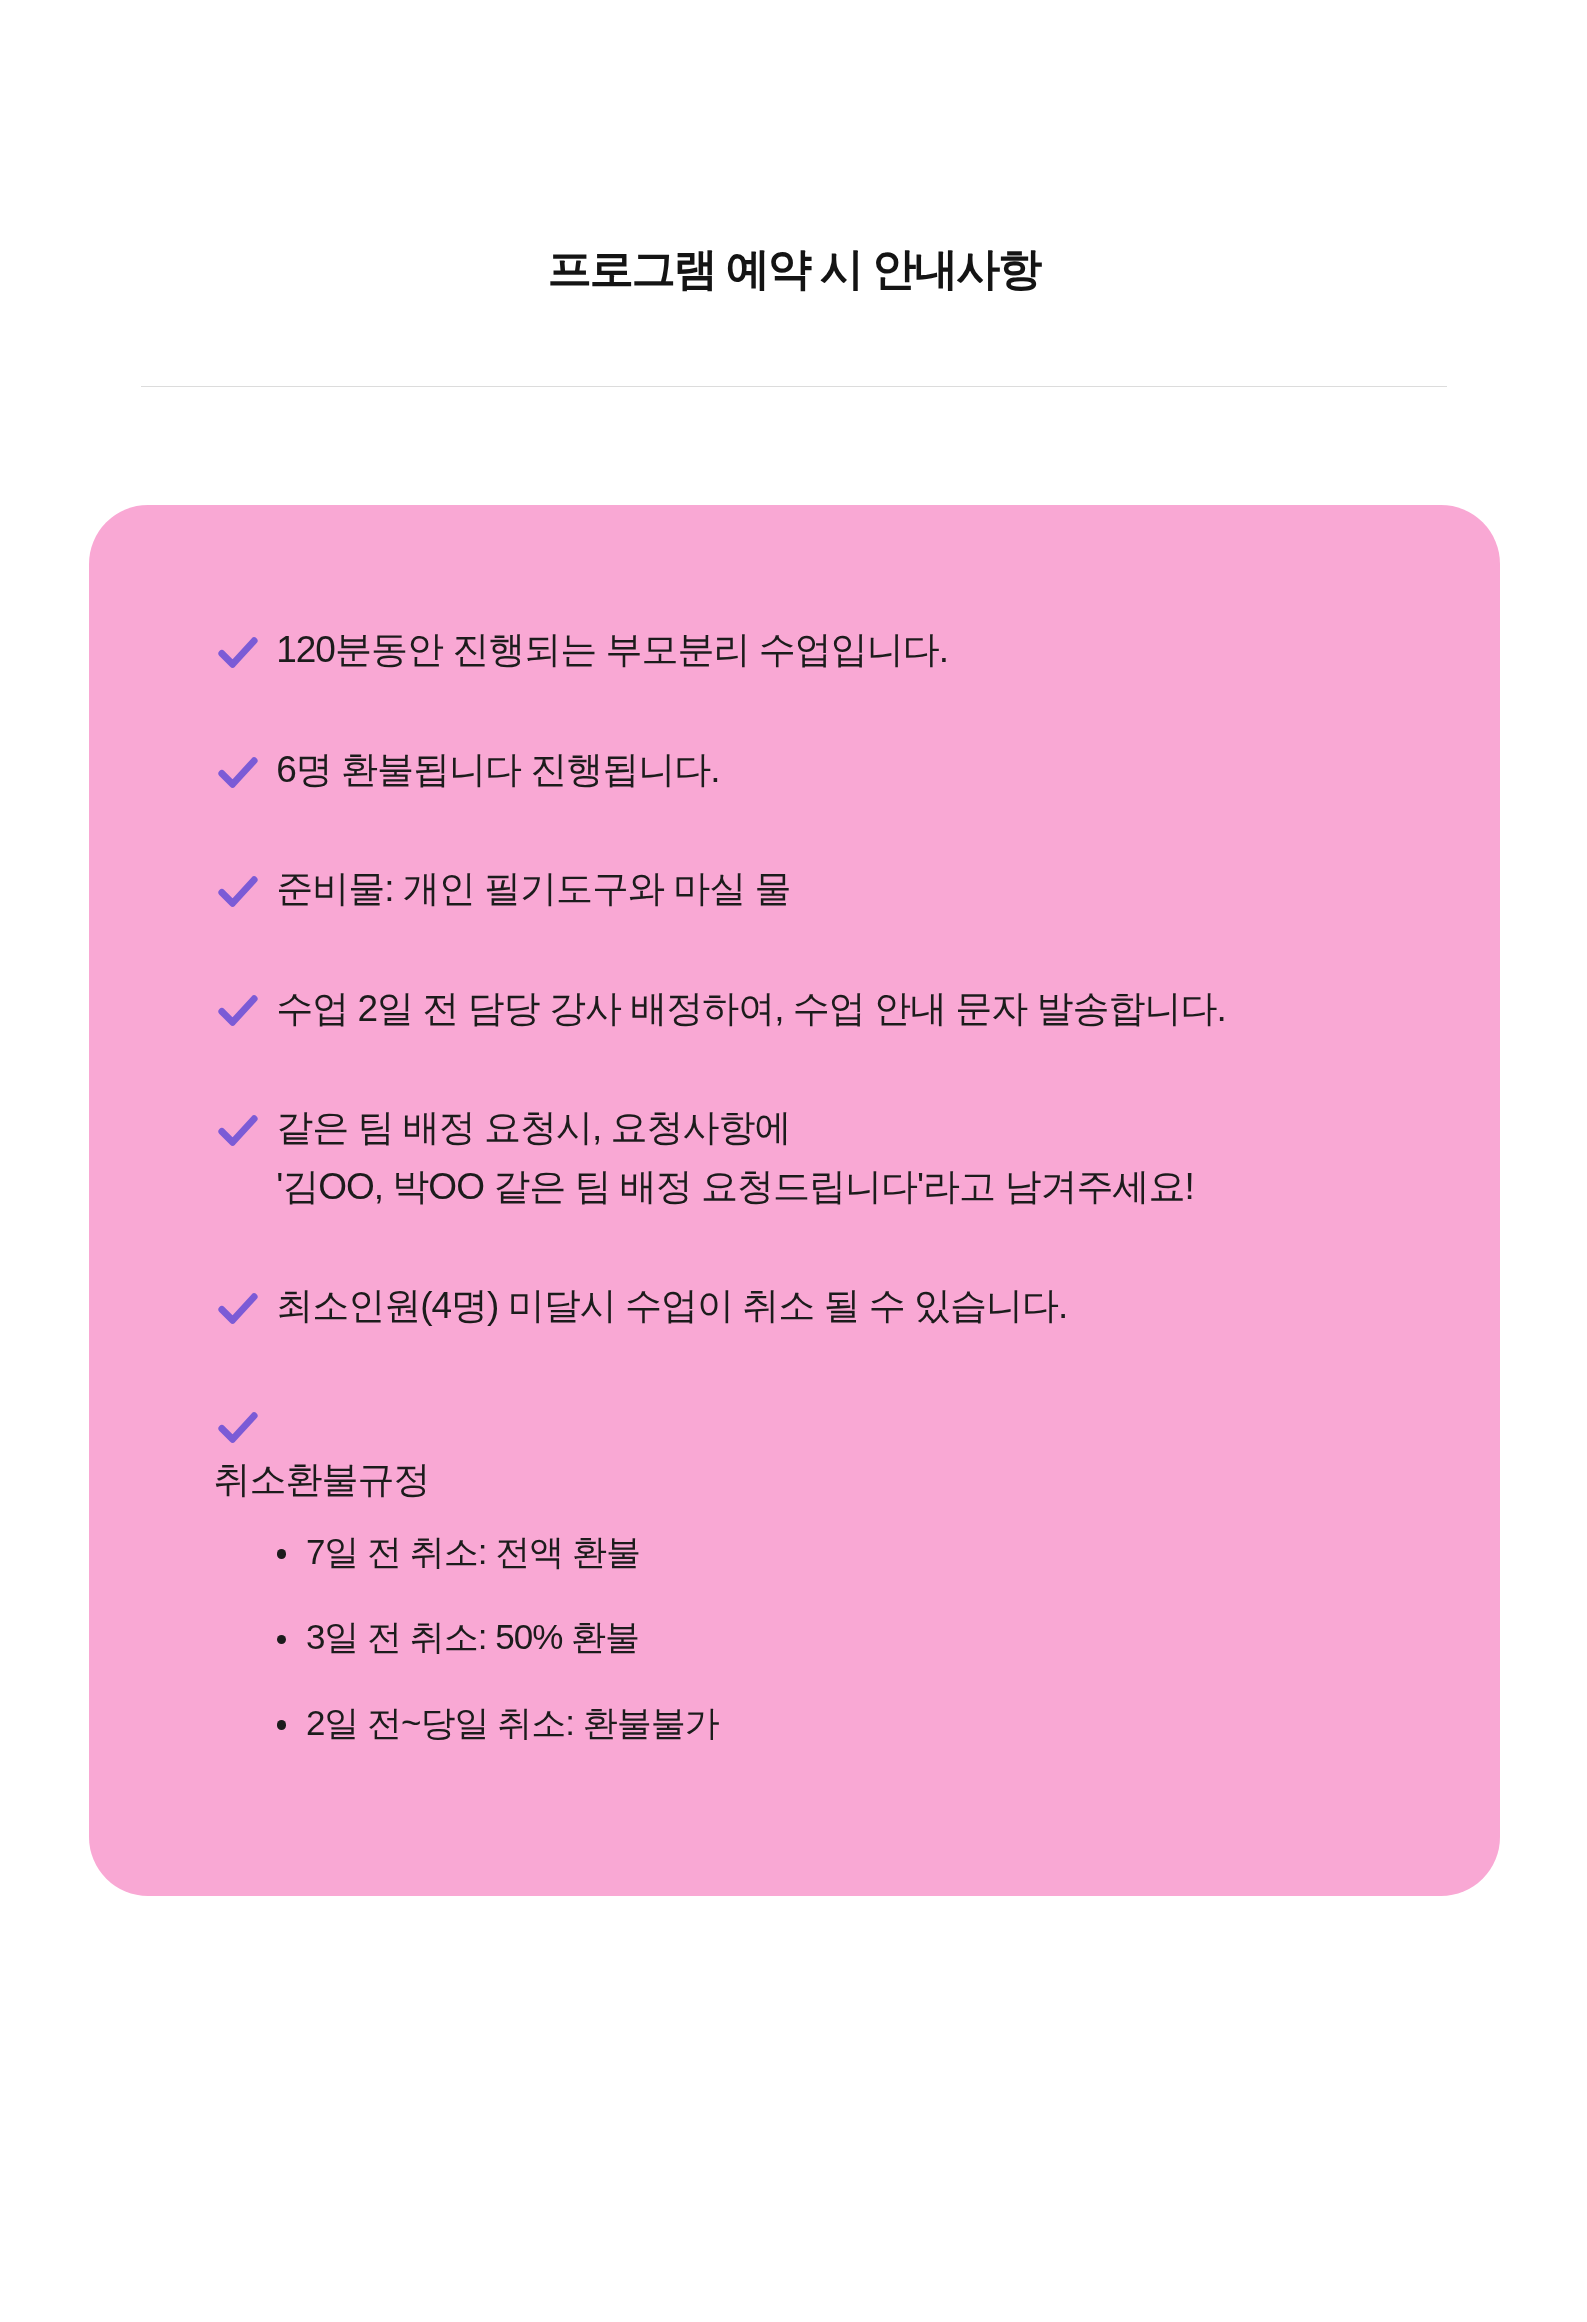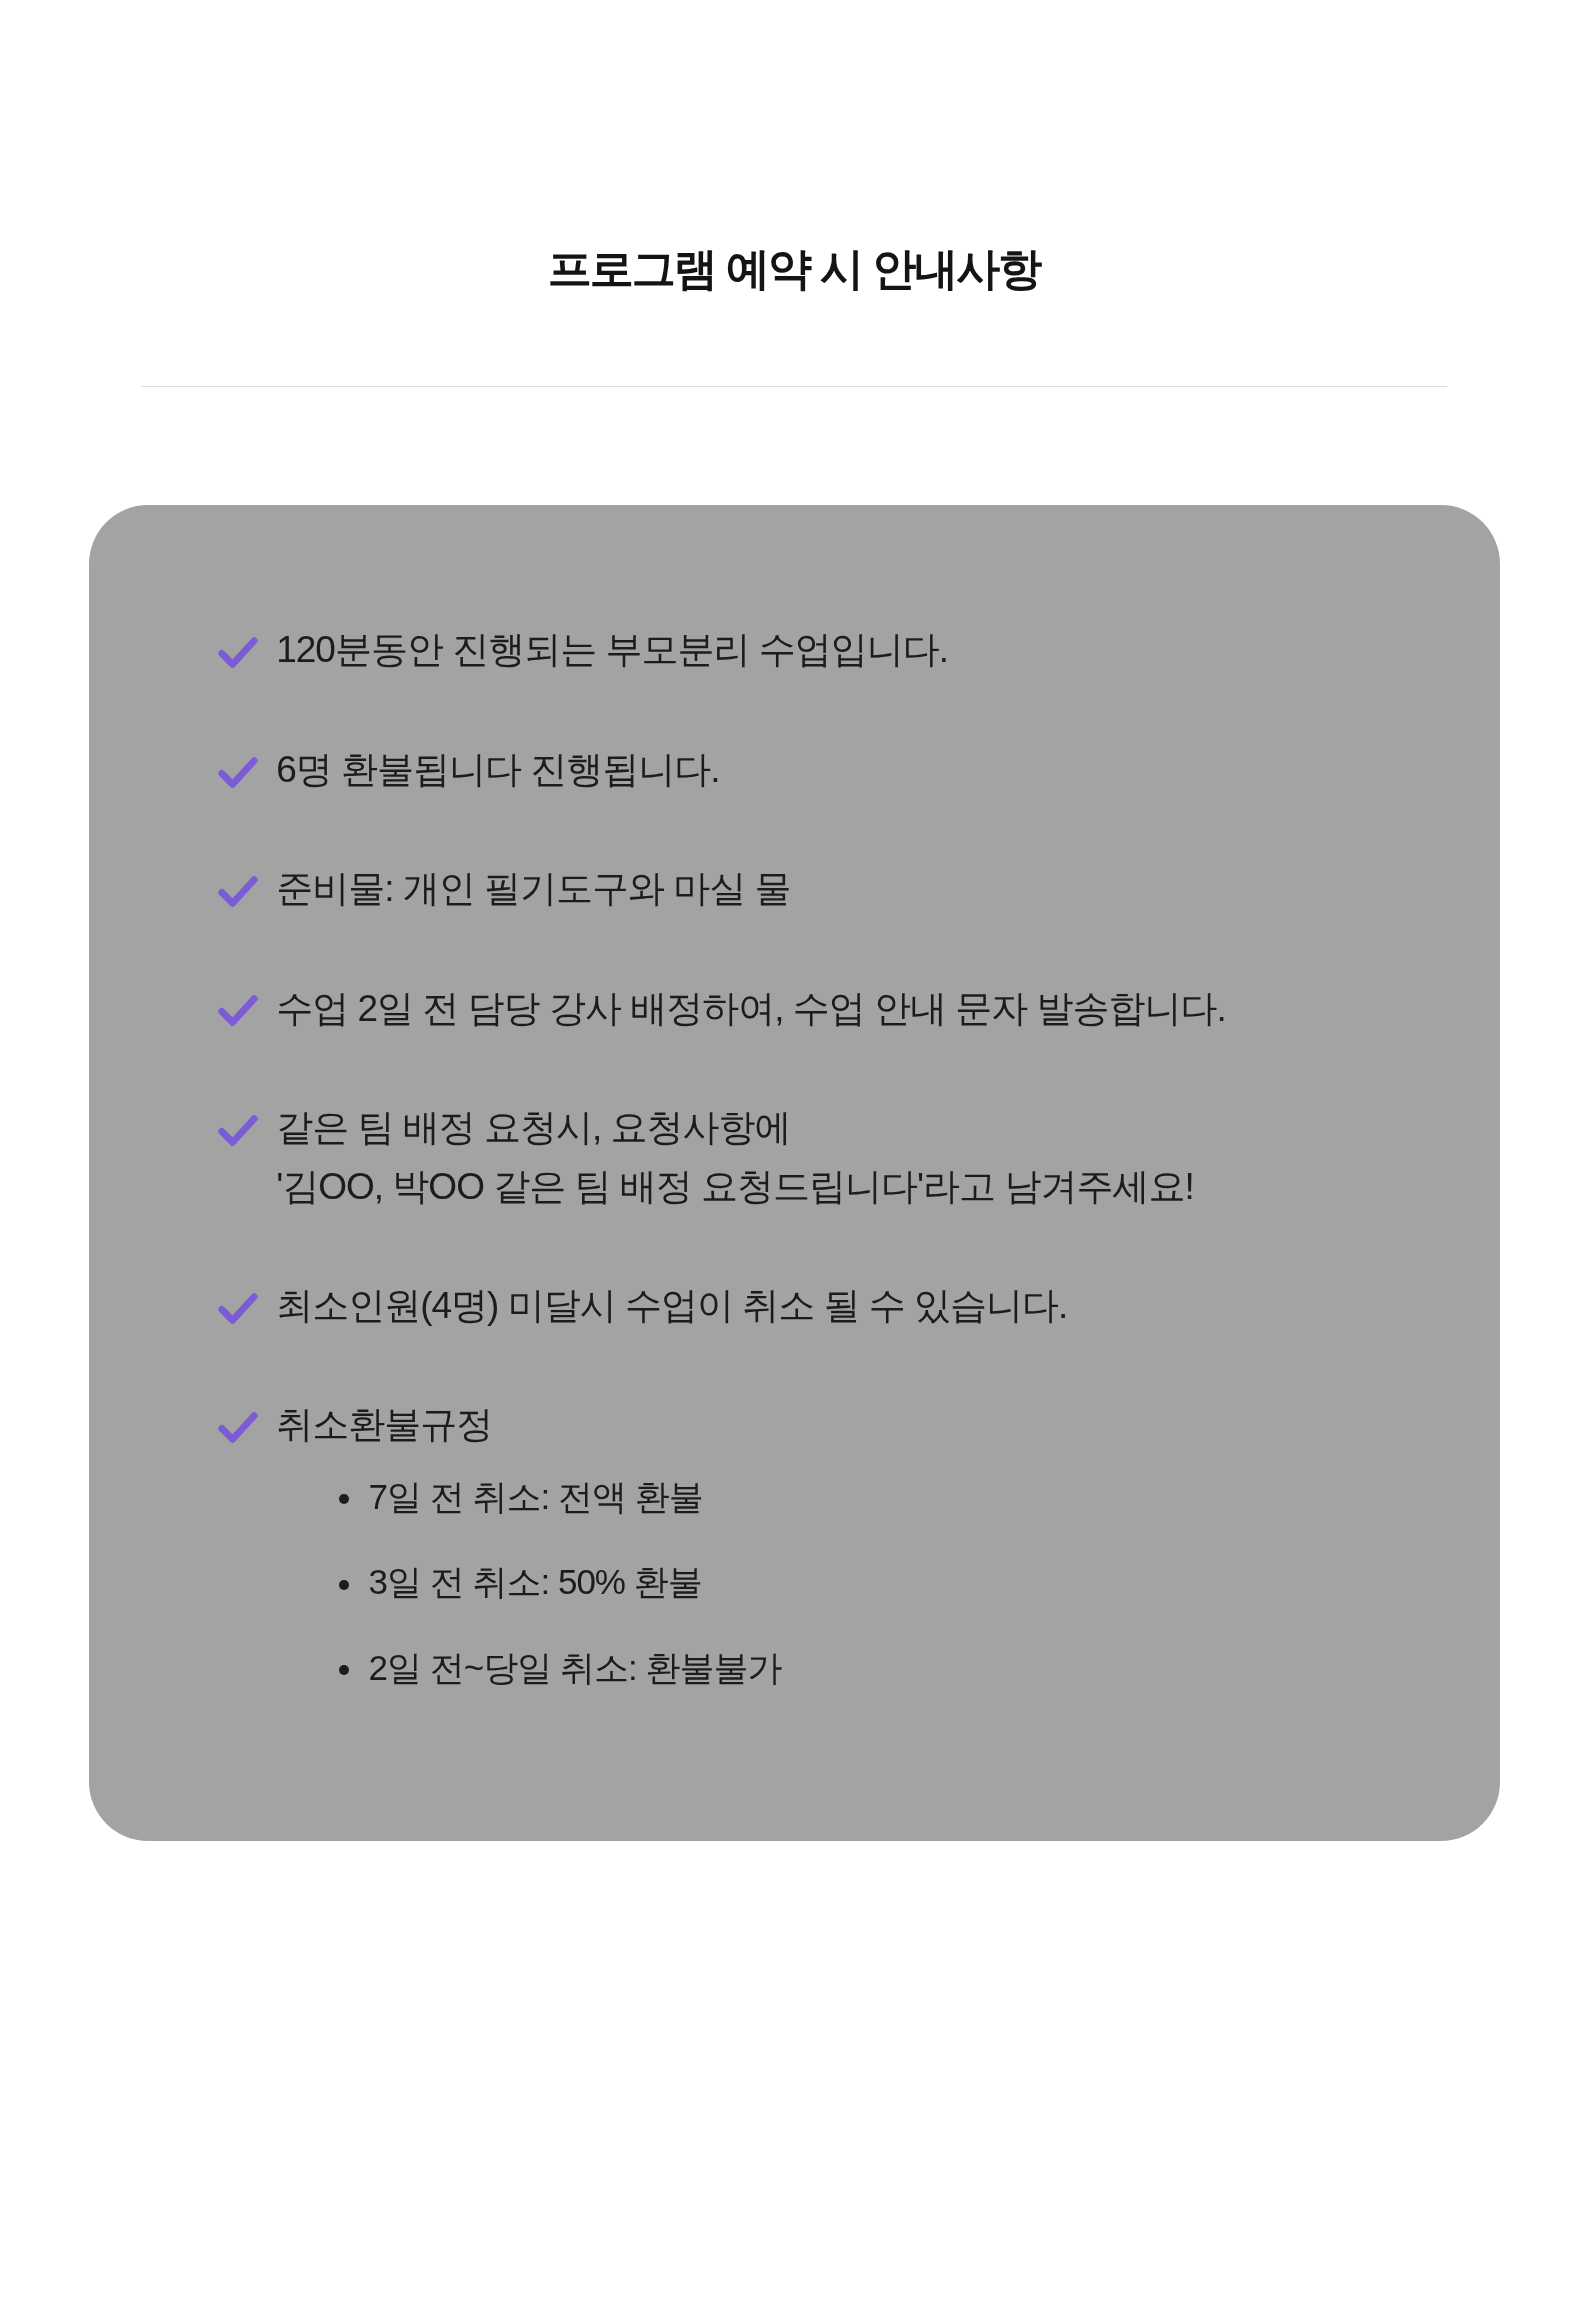--- a/index.html
+++ b/index.html
@@ -33,21 +33,21 @@
   .title-rule {
     width: 1306px;
     height: 1px;
     background: #dcdcdc;
     margin: 90px auto 0 auto;
   }
   .card {
     margin: 118px auto 0 auto;
     width: 1411px;
     box-sizing: border-box;
-    background: #a3a3a3;
+    background: #f9a8d4;
     border-radius: 59px;
     padding: 116px 2px 147px 0;
   }
   .list {
     margin: 0;
     padding: 0 78px 0 125px;
     list-style: none;
   }
   .item {
     display: flex;
@@ -68,20 +68,21 @@
   .item-text {
     font-size: 37px;
     line-height: 1.58;
     color: #1c1c1c;
     letter-spacing: -1px;
     font-weight: 400;
     white-space: pre-line;
   }
   .sub-item {
     margin-bottom: 25.5px;
+    flex-direction: column;
   }
   .sublist {
     list-style: none;
     margin: 16px 0 0 0;
     padding: 0 0 0 63px;
   }
   .sublist li {
     font-size: 35px;
     line-height: 1.5;
     color: #1c1c1c;

